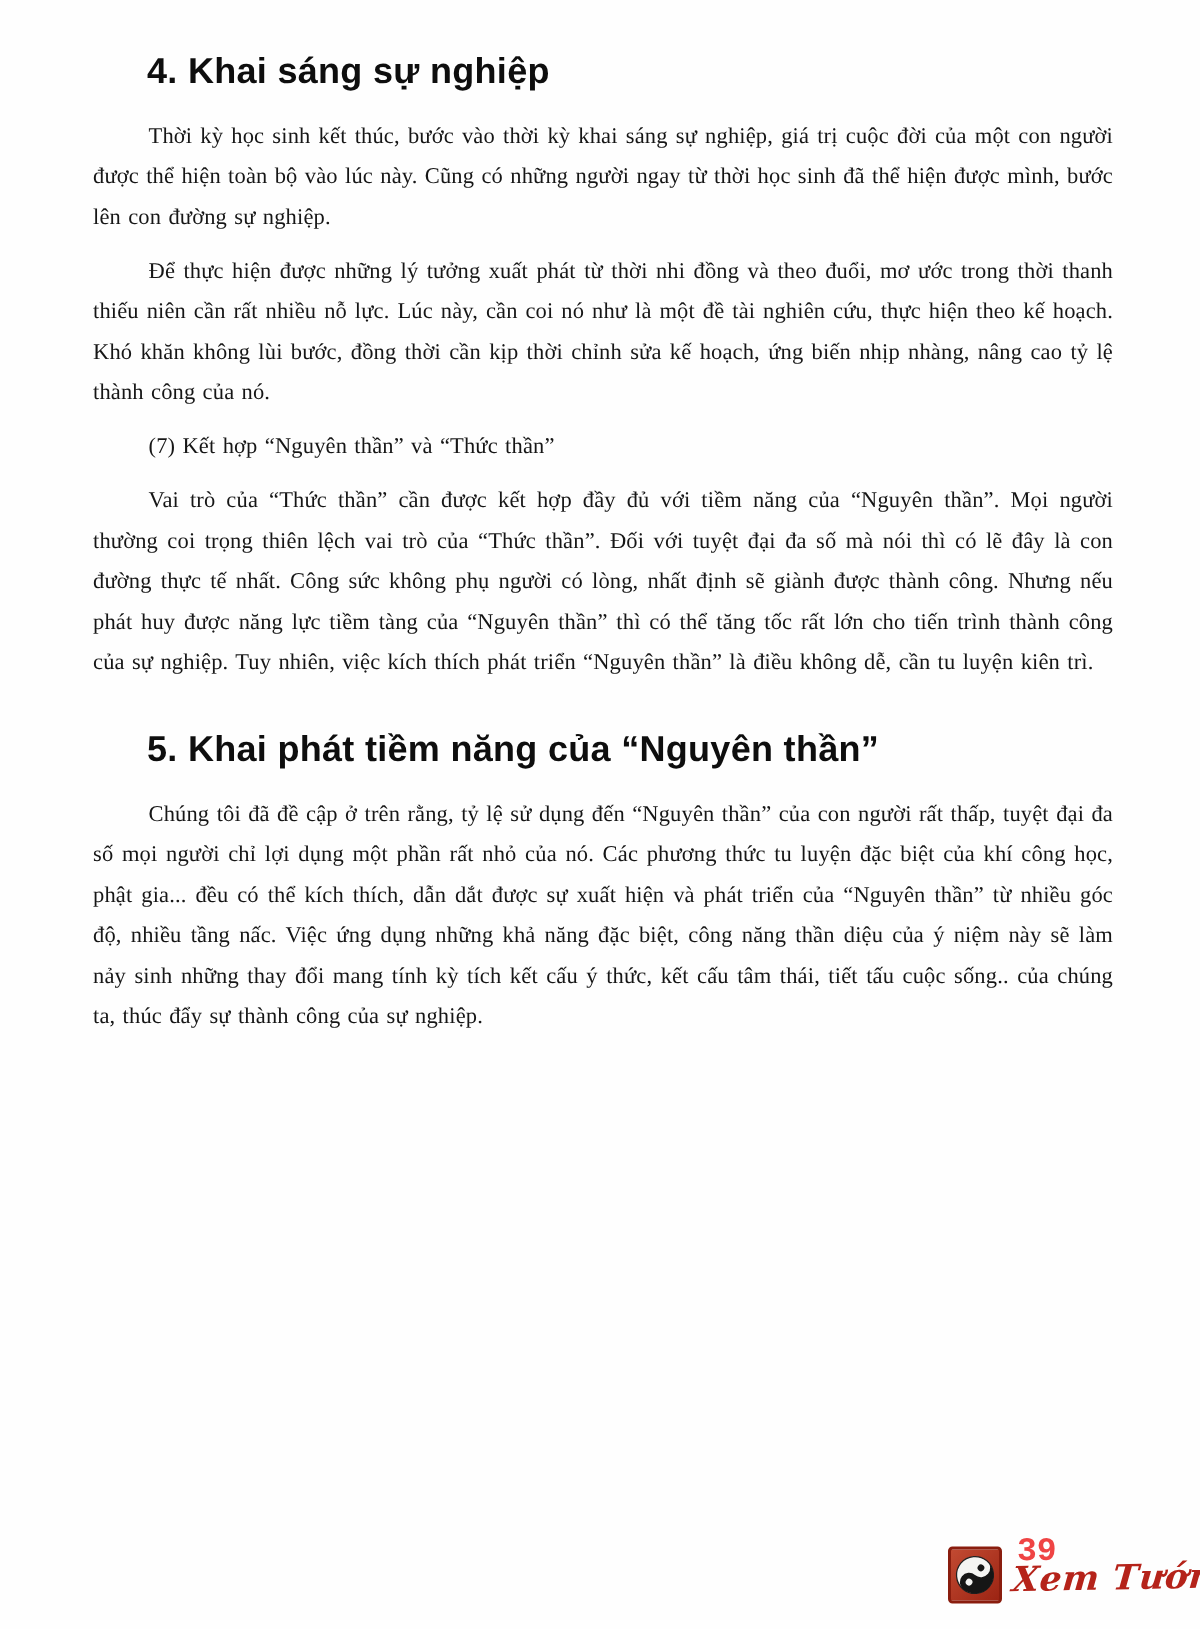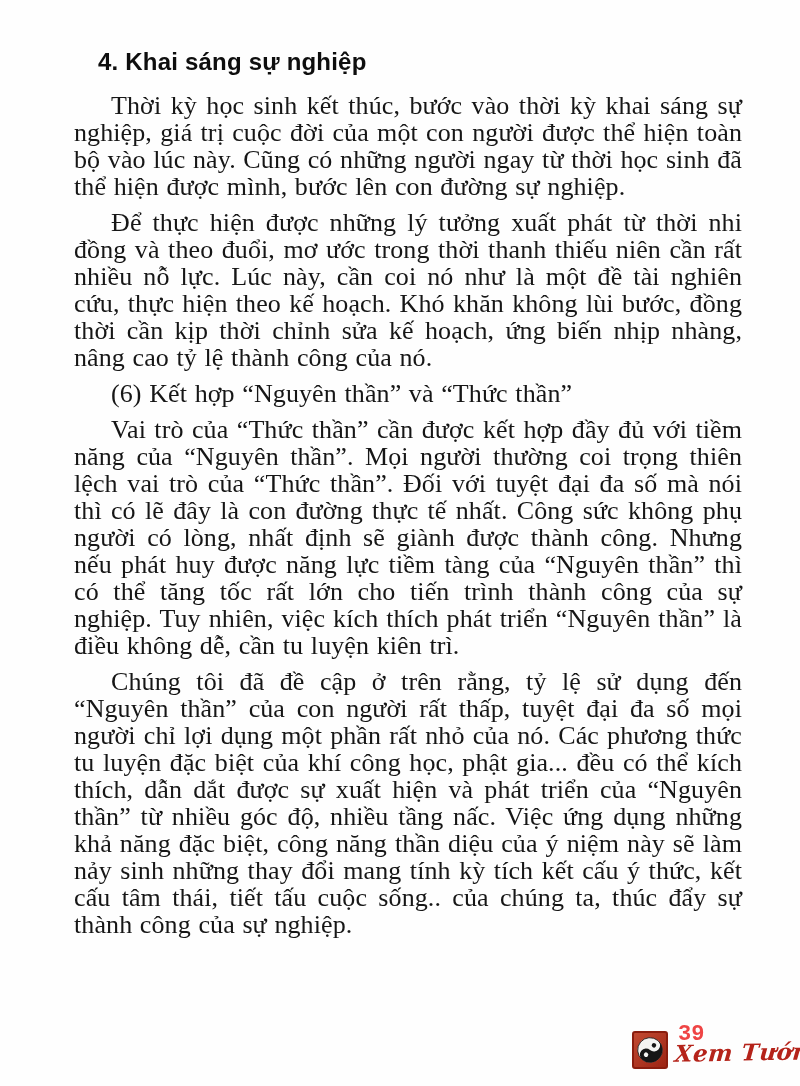--- a/index.html
+++ b/index.html
@@ -10,39 +10,39 @@
   .page {
     position: relative;
     width: 800px;
     height: 1086px;
     background: #fefefe;
     overflow: hidden;
     font-family: "Liberation Serif", serif;
     color: #161616;
   }
   .content {
-    padding: 48px 58px 0 62px;
+    padding: 34px 58px 0 62px;
   }
   .section-heading {
     font-family: "Liberation Sans", sans-serif;
     font-size: 24px;
     font-weight: 700;
     color: #0e0e0e;
     margin: 0 0 16px 36px;
     letter-spacing: 0.2px;
   }
   .section-heading.second {
     margin-top: 30px;
   }
   .para {
-    font-size: 26px;
+    font-size: 15px;
     line-height: 27px;
     text-align: justify;
     text-indent: 37px;
-    margin: 0 0 9px 12px;
+    margin: 0 0 9px 0;
     letter-spacing: 0.1px;
     word-spacing: 1px;
   }
   
   .footer {
     position: absolute;
     left: 632px;
     top: 1022px;
     width: 168px;
     height: 60px;
@@ -92,25 +92,26 @@
 </head>
 <body>
 
 <div class="page">
   <div class="content">
 
     <section>
       <h2 class="section-heading">4. Khai sáng sự nghiệp</h2>
       <p class="para">Thời kỳ học sinh kết thúc, bước vào thời kỳ khai sáng sự nghiệp, giá trị cuộc đời của một con người được thể hiện toàn bộ vào lúc này. Cũng có những người ngay từ thời học sinh đã thể hiện được mình, bước lên con đường sự nghiệp.</p>
       <p class="para">Để thực hiện được những lý tưởng xuất phát từ thời nhi đồng và theo đuổi, mơ ước trong thời thanh thiếu niên cần rất nhiều nỗ lực. Lúc này, cần coi nó như là một đề tài nghiên cứu, thực hiện theo kế hoạch. Khó khăn không lùi bước, đồng thời cần kịp thời chỉnh sửa kế hoạch, ứng biến nhịp nhàng, nâng cao tỷ lệ thành công của nó.</p>
-      <p class="para">(6) Kết hợp “Nguyên thần” và “Thức thần”</p>
+      <p class="para">(7) Kết hợp “Nguyên thần” và “Thức thần”</p>
       <p class="para">Vai trò của “Thức thần” cần được kết hợp đầy đủ với tiềm năng của “Nguyên thần”. Mọi người thường coi trọng thiên lệch vai trò của “Thức thần”. Đối với tuyệt đại đa số mà nói thì có lẽ đây là con đường thực tế nhất. Công sức không phụ người có lòng, nhất định sẽ giành được thành công. Nhưng nếu phát huy được năng lực tiềm tàng của “Nguyên thần” thì có thể tăng tốc rất lớn cho tiến trình thành công của sự nghiệp. Tuy nhiên, việc kích thích phát triển “Nguyên thần” là điều không dễ, cần tu luyện kiên trì.</p>
     </section>
 
     <section>
+      <h2 class="section-heading second">5. Khai phát tiềm năng của “Nguyên thần”</h2>
       <p class="para">Chúng tôi đã đề cập ở trên rằng, tỷ lệ sử dụng đến “Nguyên thần” của con người rất thấp, tuyệt đại đa số mọi người chỉ lợi dụng một phần rất nhỏ của nó. Các phương thức tu luyện đặc biệt của khí công học, phật gia... đều có thể kích thích, dẫn dắt được sự xuất hiện và phát triển của “Nguyên thần” từ nhiều góc độ, nhiều tầng nấc. Việc ứng dụng những khả năng đặc biệt, công năng thần diệu của ý niệm này sẽ làm nảy sinh những thay đổi mang tính kỳ tích kết cấu ý thức, kết cấu tâm thái, tiết tấu cuộc sống.. của chúng ta, thúc đẩy sự thành công của sự nghiệp.</p>
     </section>
 
   </div>
 
   <div class="footer">
     <span class="page-number">39</span>
     <span class="logo-box">
       <svg width="28" height="28" viewBox="0 0 100 100" aria-hidden="true">
         <circle cx="50" cy="50" r="44" fill="#f4f4f2" stroke="#222" stroke-width="3"></circle>

